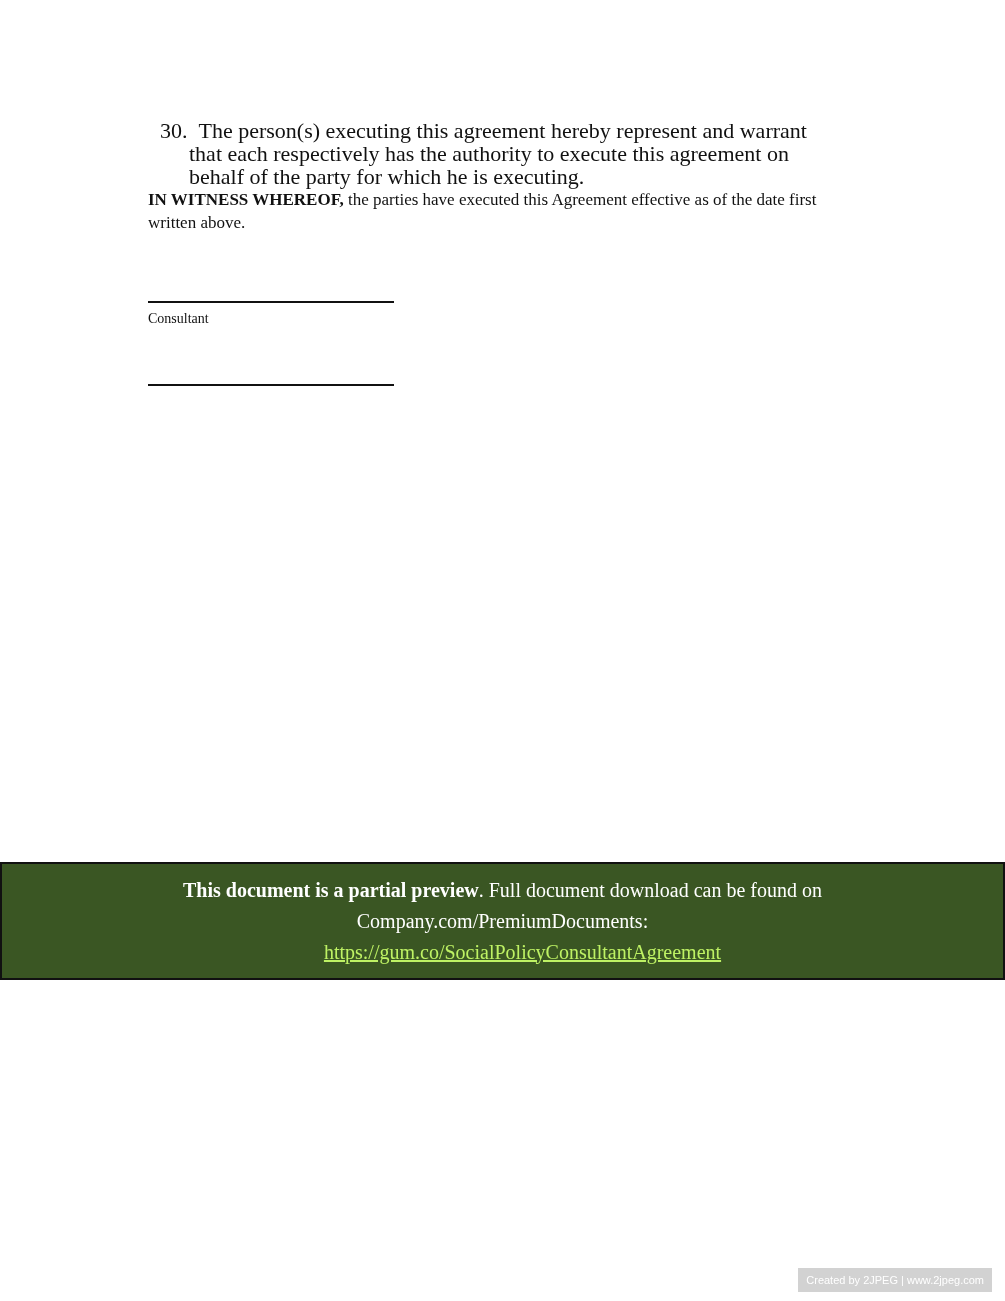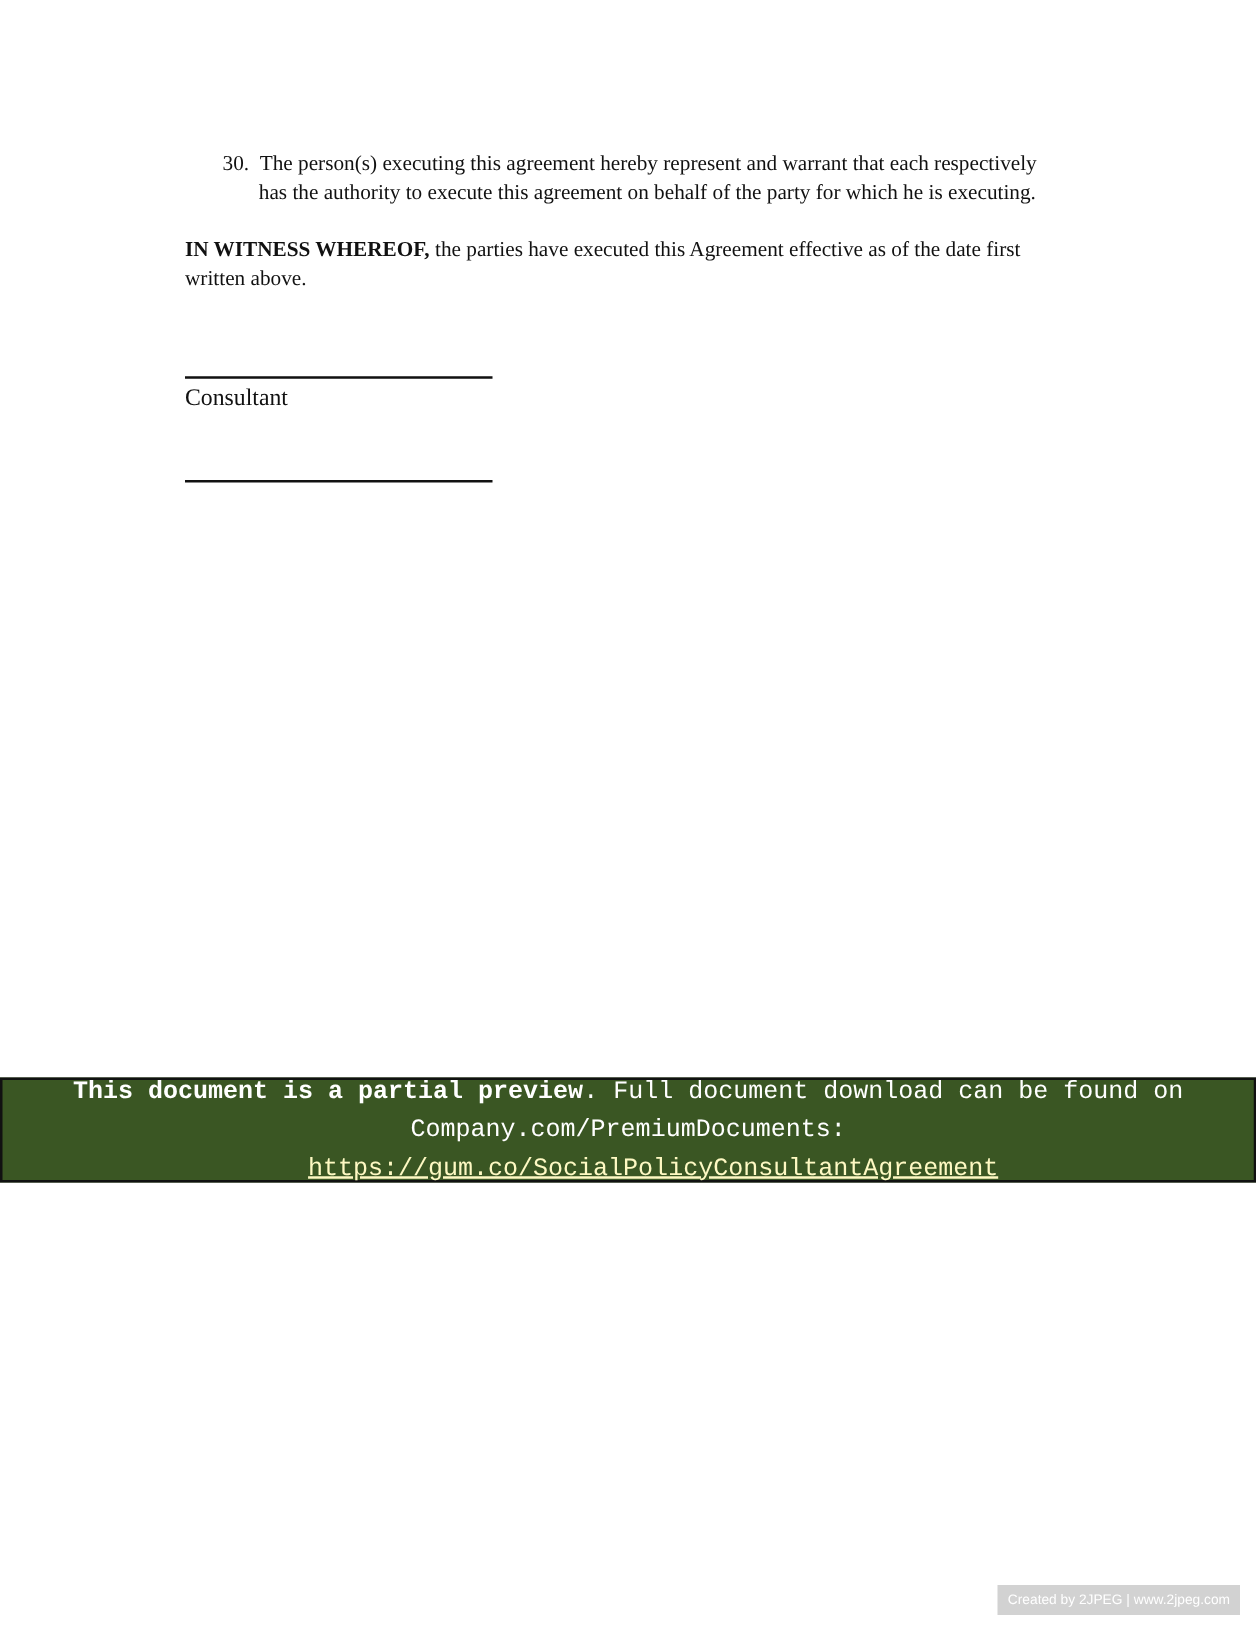--- a/index.html
+++ b/index.html
@@ -12,23 +12,23 @@
     font-family: "Liberation Serif", "DejaVu Serif", serif;
     color: #111111;
     overflow: hidden;
     margin: 0 auto;
   }
 
   
   .clause {
     position: absolute;
     top: 119px;
-    left: 178px;
+    left: 160px;
     width: 674px;
-    font-size: 17px;
+    font-size: 22px;
     line-height: 23px;
     padding-left: 29px;
     text-indent: -29px;
   }
   .clause .num { display: inline; }
 
   .witness {
     position: absolute;
     top: 188px;
     left: 148px;
@@ -38,52 +38,52 @@
   }
   .witness .bold { font-weight: bold; }
 
   .sig-block { position: absolute; left: 148px; }
   .sig-line {
     width: 246px;
     border-top: 2px solid #111111;
     height: 0;
   }
   .sig-label {
-    font-size: 19px;
+    font-size: 14px;
     line-height: 23px;
     margin-top: 4px;
   }
   .sig-consultant { top: 301px; }
   .sig-company { top: 384px; }
   .instruction-label { font-weight: bold; }
   .instruction-italic { font-weight: bold; font-style: italic; }
   .instruction-rest { font-weight: bold; }
 
   
   .banner {
     position: absolute;
     top: 862px;
     left: 0;
     width: 1005px;
-    height: 84px;
+    height: 118px;
     background: #3A5623;
     border: 2px solid #111111;
     display: flex;
     flex-direction: column;
     justify-content: center;
     align-items: center;
     text-align: center;
-    font-family: Liberation Mono, monospace;
+    font-family: Liberation Serif, serif;
     color: #ffffff;
     font-size: 20px;
     line-height: 31px;
   }
   .banner .b { font-weight: bold; }
   .banner a.preview-link {
-    color: #fef9c3;
+    color: #bef264;
     text-decoration: underline;
     cursor: pointer;
     margin-left: 40px;
   }
 
   
   .watermark {
     position: absolute;
     right: 13px;
     bottom: 9px;

